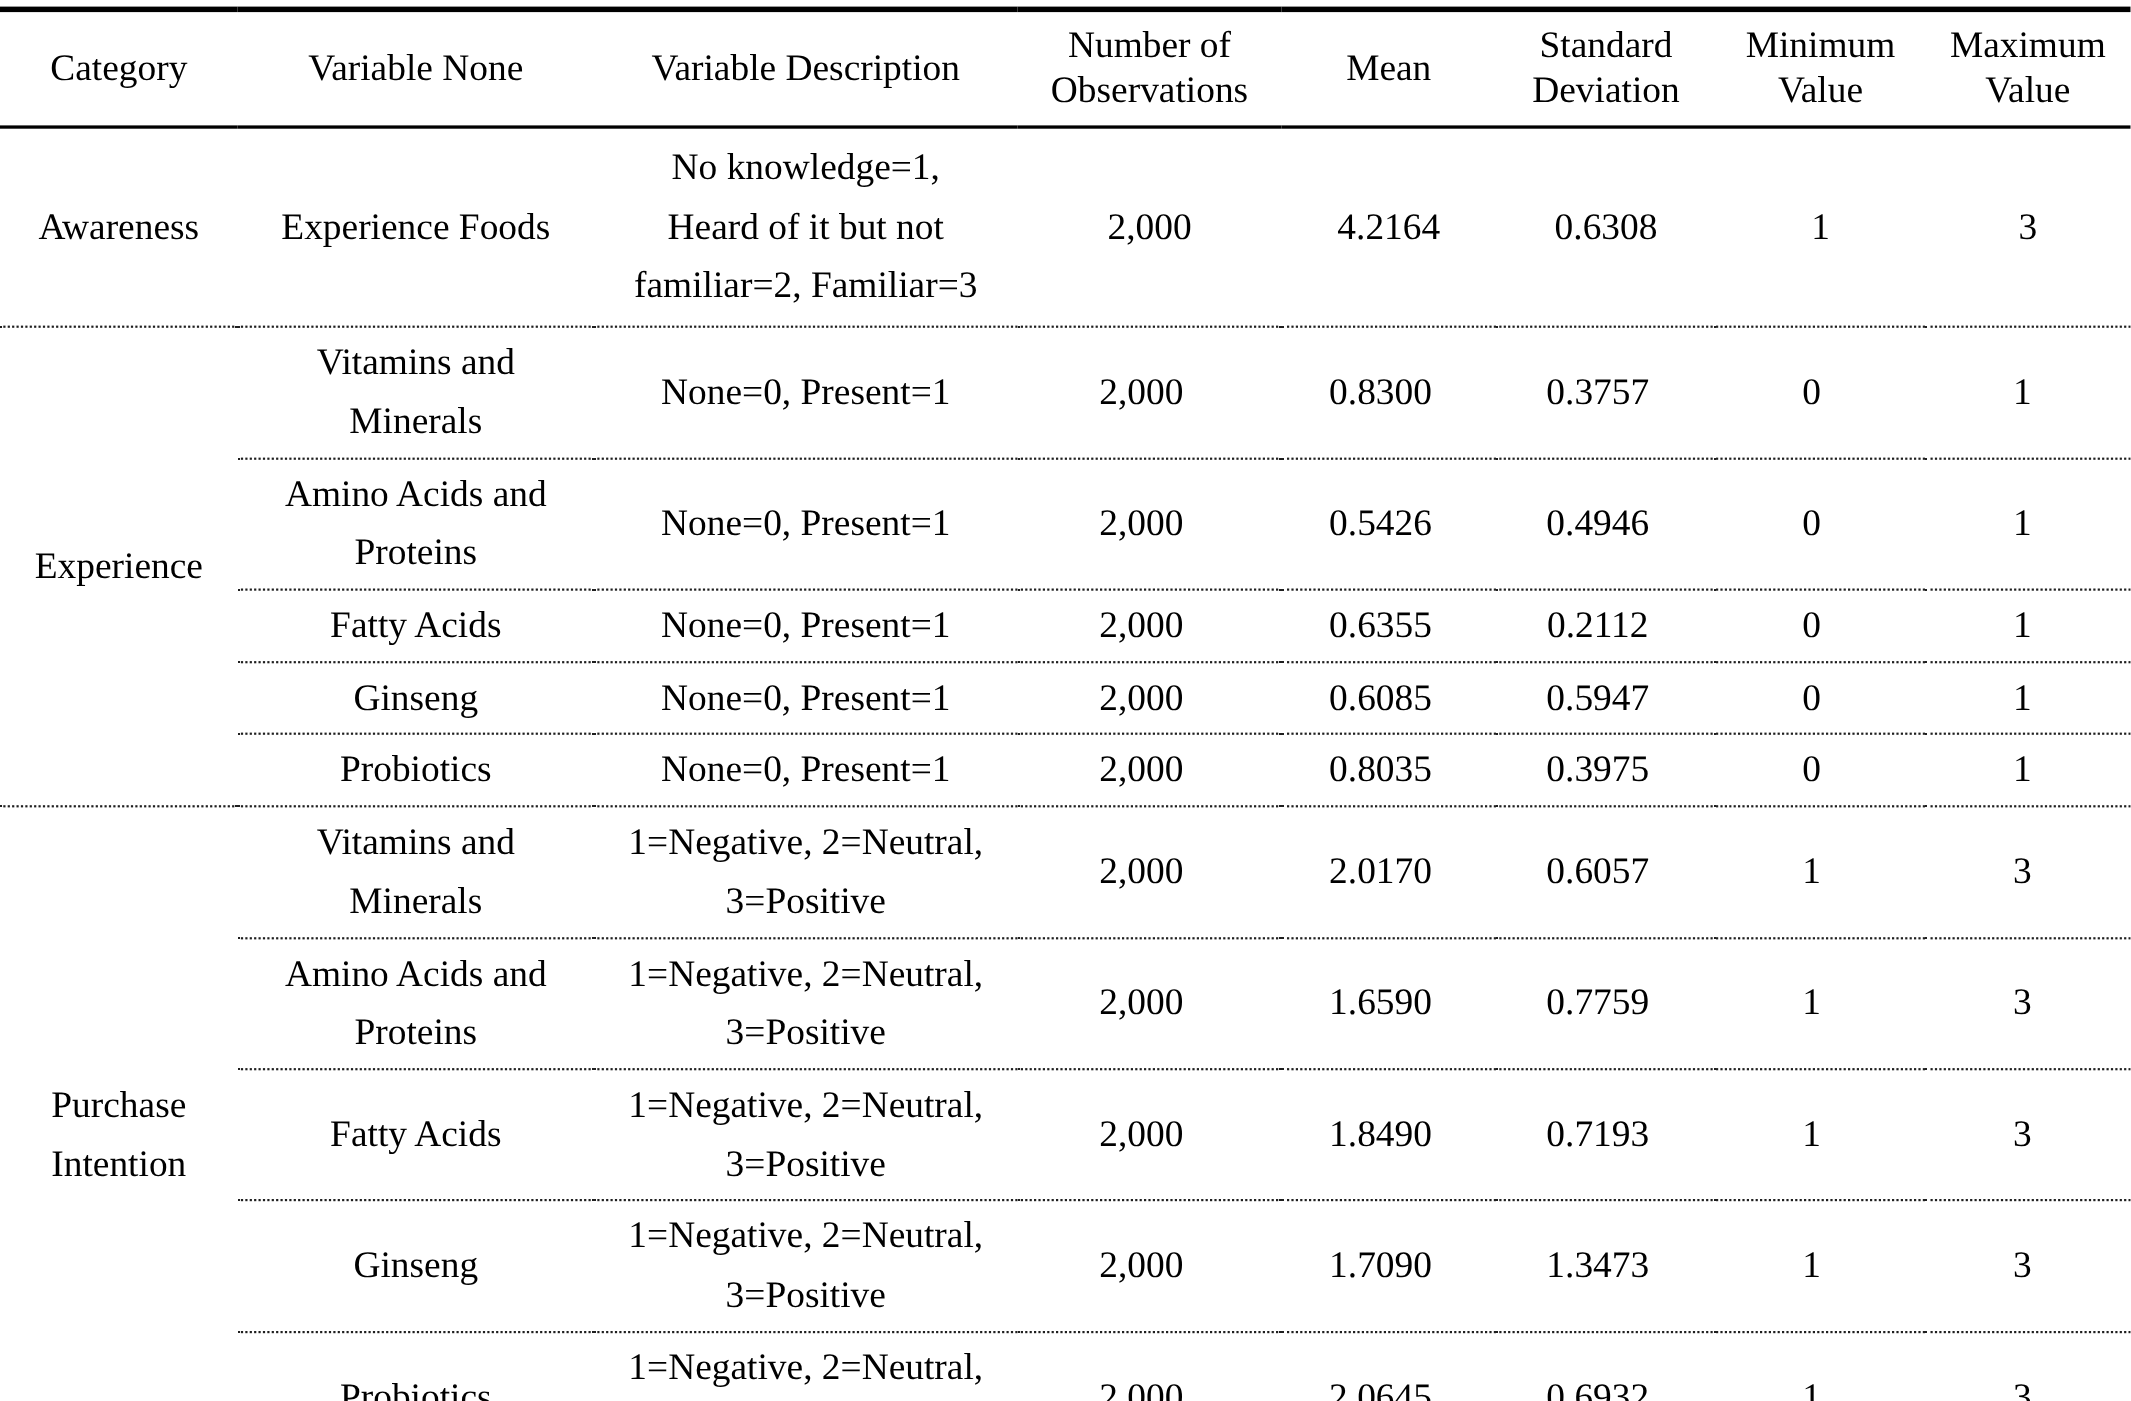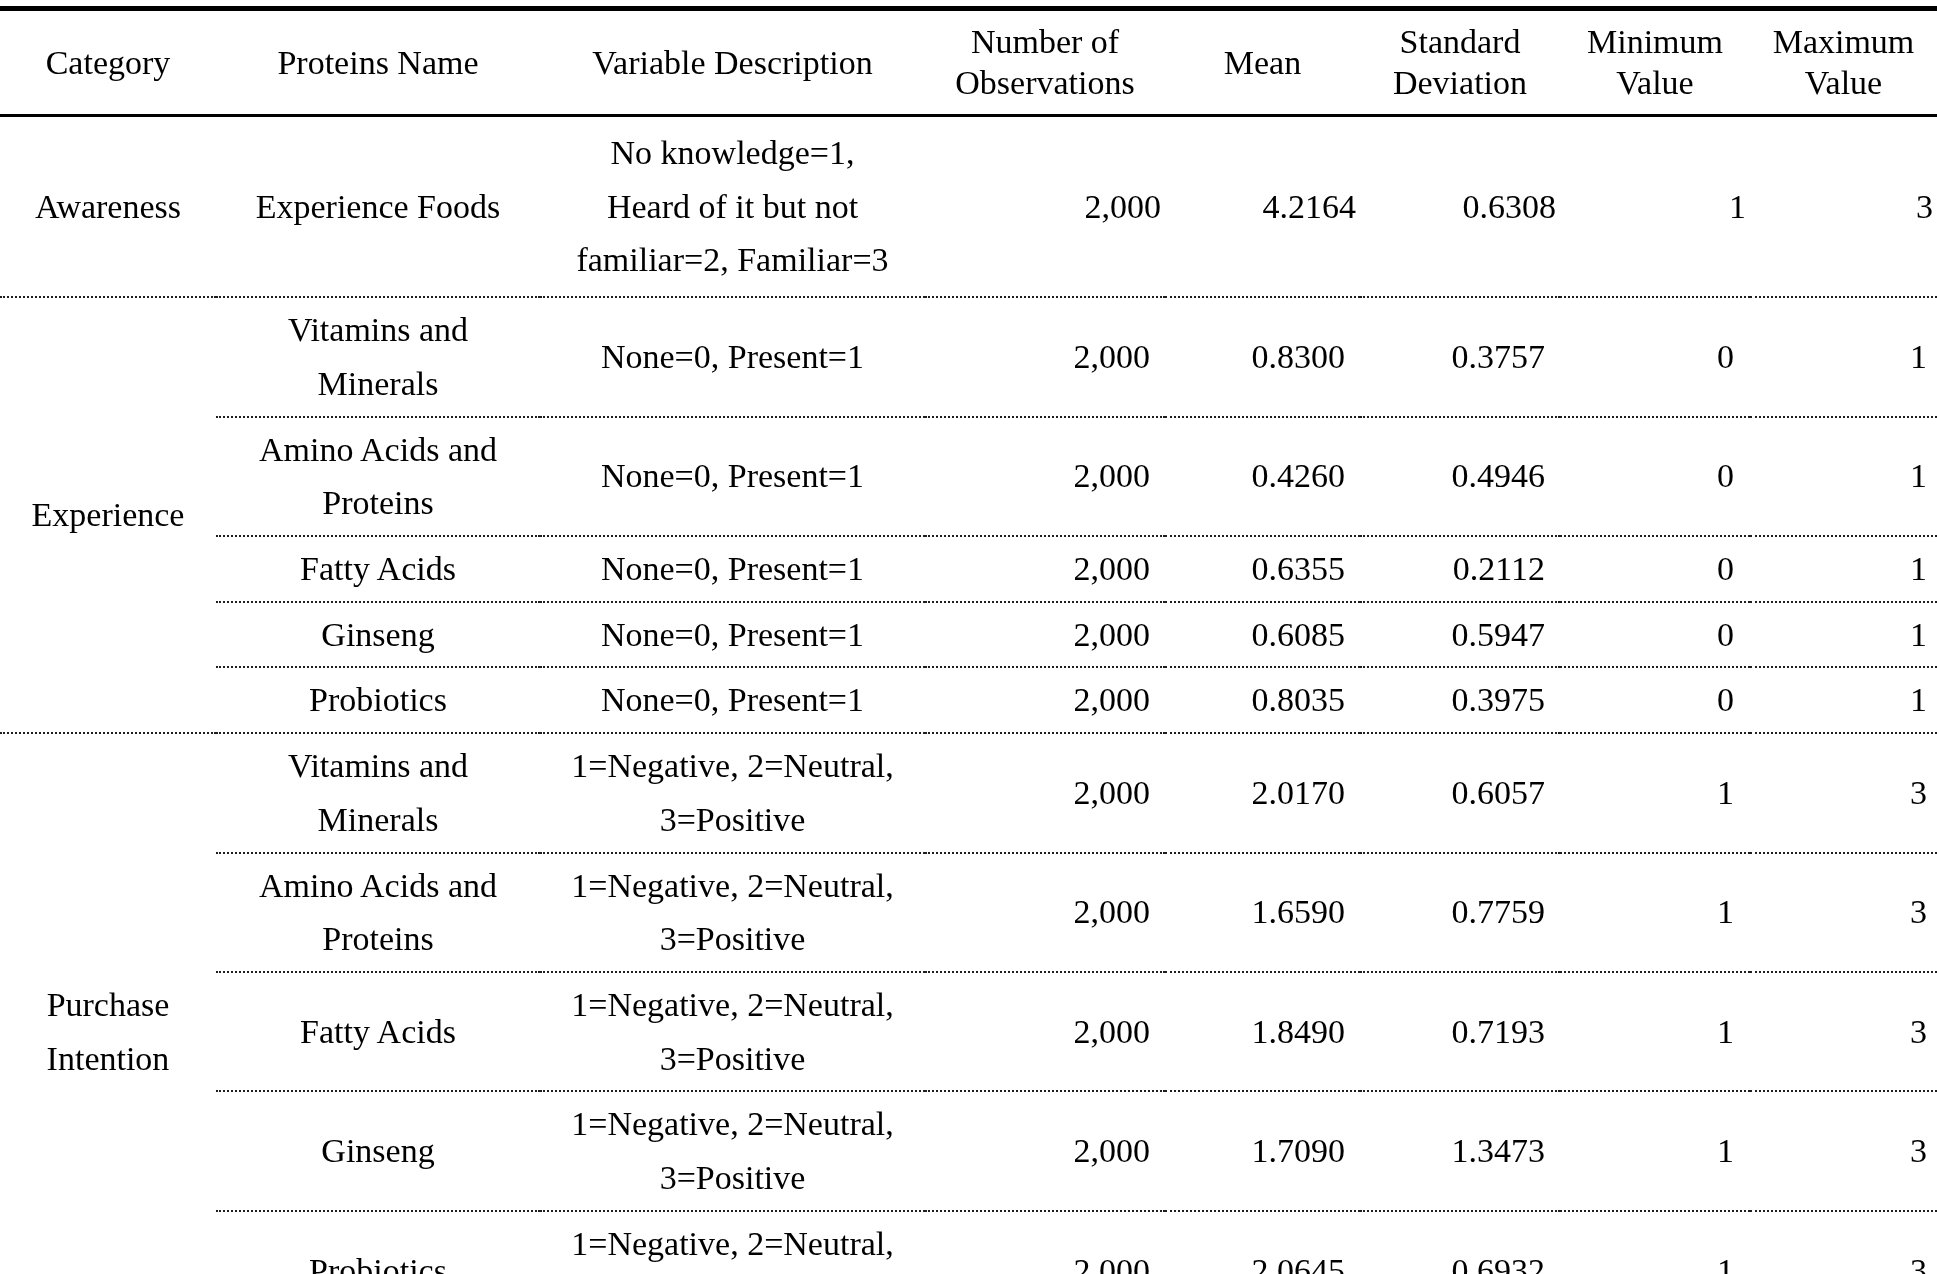--- a/index.html
+++ b/index.html
@@ -52,21 +52,20 @@
   }
   
   tbody tr.group-sep td {
     border-top: 2px dotted #1f1f1f;
   }
   
   tbody tr.inner td {
     border-top: 2px dotted #1f1f1f;
   }
   td.num {
-    text-align: right;
     padding-right: 15px;
     padding-left: 0;
   }
   td.num-min { padding-right: 16px; }
   td.num-max { padding-right: 10px; }
 </style>
 </head>
 <body>
 
 <div class="table-wrap">
@@ -77,21 +76,21 @@
         <col class="c-desc">
         <col class="c-obs">
     <col class="c-mean">
         <col class="c-sd">
         <col class="c-min">
         <col class="c-max">
   </colgroup>
   <thead>
     <tr>
       <th>Category</th>
-      <th>Proteins Name</th>
+      <th>Variable None</th>
       <th>Variable Description</th>
       <th>Number of<br>Observations</th>
       <th>Mean</th>
       <th>Standard<br>Deviation</th>
       <th>Minimum<br>Value</th>
       <th>Maximum<br>Value</th>
     </tr>
   </thead>
   <tbody>
 
@@ -113,21 +112,21 @@
       <td class="num">2,000</td>
       <td class="num">0.8300</td>
       <td class="num">0.3757</td>
       <td class="num num-min">0</td>
       <td class="num num-max">1</td>
     </tr>
     <tr class="inner">
       <td>Amino Acids and<br>Proteins</td>
       <td>None=0, Present=1</td>
       <td class="num">2,000</td>
-      <td class="num">0.4260</td>
+      <td class="num">0.5426</td>
       <td class="num">0.4946</td>
       <td class="num num-min">0</td>
       <td class="num num-max">1</td>
     </tr>
     <tr class="inner">
       <td>Fatty Acids</td>
       <td>None=0, Present=1</td>
       <td class="num">2,000</td>
       <td class="num">0.6355</td>
       <td class="num">0.2112</td>

